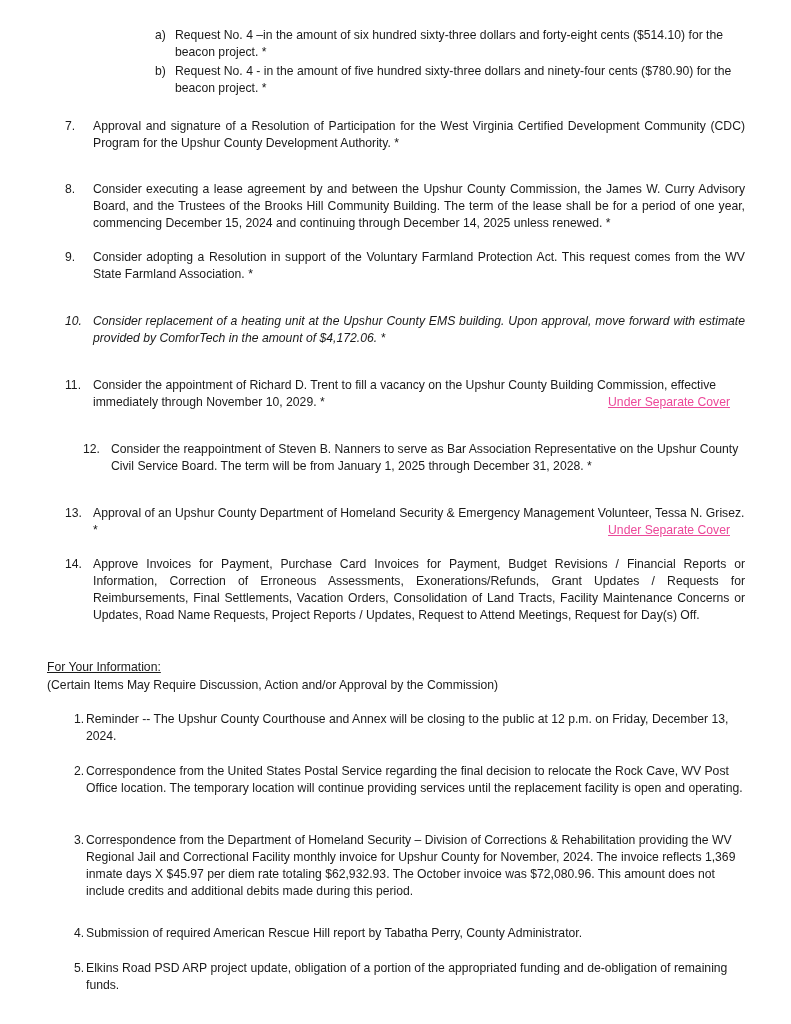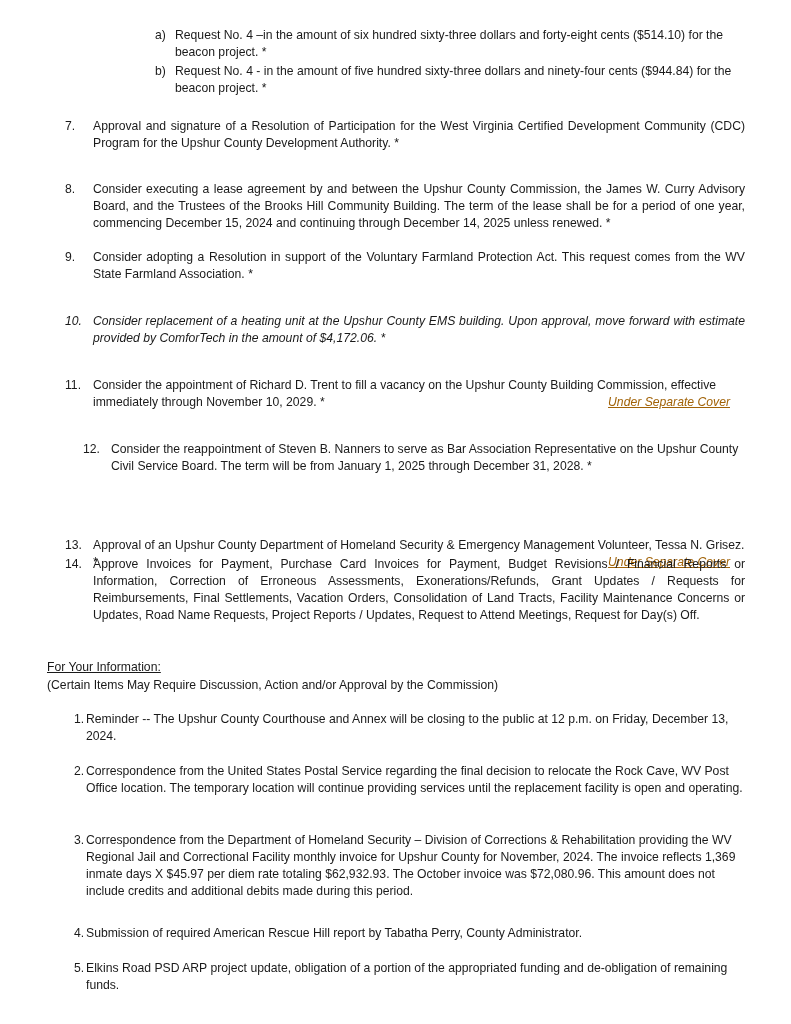--- a/index.html
+++ b/index.html
@@ -54,22 +54,21 @@
     .item .text.left {
       text-align: left;
     }
     .link-line {
       display: block;
       text-align: right;
       margin-top: -17px;
       padding-right: 15px;
     }
     .link {
-      color: #a16207;
-      font-style: italic;
+      color: #ec4899;
       text-decoration: underline;
       cursor: pointer;
     }
     .fyi-heading {
       position: absolute;
       left: 47px;
       top: 659px;
       text-decoration: underline;
     }
     .fyi-subheading {
@@ -96,21 +95,21 @@
 <body>
 
 <div class="page">
 
   <div class="sub-item" style="top:27px;">
     <span class="marker">a)</span>
     <span class="text">Request No. 4 –in the amount of six hundred sixty-three dollars and forty-eight cents ($514.10) for the beacon project. *</span>
   </div>
   <div class="sub-item" style="top:63px;">
     <span class="marker">b)</span>
-    <span class="text">Request No. 4 - in the amount of five hundred sixty-three dollars and ninety-four cents ($944.84) for the beacon project. *</span>
+    <span class="text">Request No. 4 - in the amount of five hundred sixty-three dollars and ninety-four cents ($780.90) for the beacon project. *</span>
   </div>
 
   <div class="item" style="top:118px;">
     <span class="num">7.</span>
     <span class="text">Approval and signature of a Resolution of Participation for the West Virginia Certified Development Community (CDC) Program for the Upshur County Development Authority. *</span>
   </div>
 
   <div class="item" style="top:181px;">
     <span class="num">8.</span>
     <span class="text">Consider executing a lease agreement by and between the Upshur County Commission, the James W. Curry Advisory Board, and the Trustees of the Brooks Hill Community Building. The term of the lease shall be for a period of one year, commencing December 15, 2024 and continuing through December 14, 2025 unless renewed.  *</span>
@@ -132,21 +131,21 @@
     <span class="link-line">
       <a class="link">Under Separate Cover</a>
     </span>
   </div>
 
   <div class="item" style="top:441px;margin-left:18px;">
     <span class="num">12.</span>
     <span class="text left">Consider the reappointment of Steven B. Nanners to serve as Bar Association Representative on the Upshur County Civil Service Board. The term will be from January 1, 2025 through December 31, 2028. *</span>
   </div>
 
-  <div class="item" style="top:505px;margin-top:32px;">
+  <div class="item" style="top:505px;">
     <span class="num">13.</span>
     <span class="text left">Approval of an Upshur County Department of Homeland Security &amp; Emergency Management Volunteer, Tessa N. Grisez. *</span>
     <span class="link-line">
       <a class="link">Under Separate Cover</a>
     </span>
   </div>
 
   <div class="item" style="top:556px;">
     <span class="num">14.</span>
     <span class="text">Approve Invoices for Payment, Purchase Card Invoices for Payment, Budget Revisions / Financial Reports or Information, Correction of Erroneous Assessments, Exonerations/Refunds, Grant Updates / Requests for Reimbursements, Final Settlements, Vacation Orders, Consolidation of Land Tracts, Facility Maintenance Concerns or Updates, Road Name Requests, Project Reports / Updates, Request to Attend Meetings, Request for Day(s) Off.</span>

